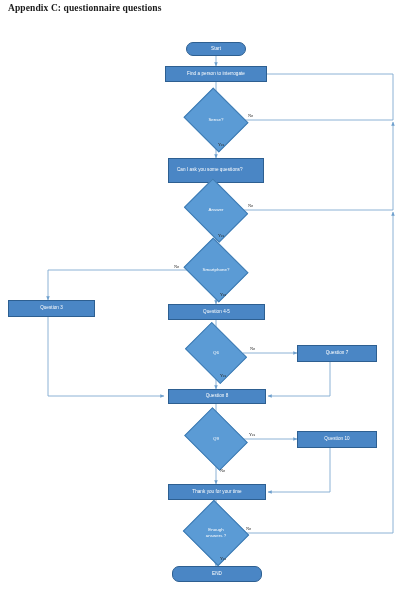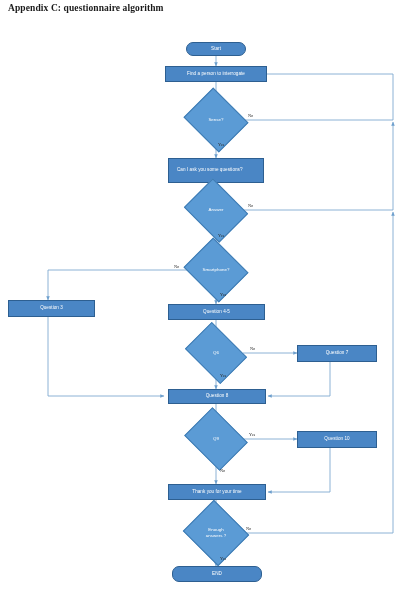--- a/index.html
+++ b/index.html
@@ -97,21 +97,21 @@
     font-size: 4.3px;
     color: #2b2b2b;
     font-family: "Liberation Serif", serif;
     white-space: nowrap;
     z-index: 5;
   }
 </style>
 </head>
 <body>
 
-<div id="page-title">Appendix C: questionnaire algorithm</div>
+<div id="page-title">Appendix C: questionnaire questions</div>
 
 <svg id="flow-canvas" viewBox="0 0 400 590">
   <defs>
     <marker id="arrow" markerWidth="5" markerHeight="5" refX="4.2" refY="2" orient="auto">
       <path d="M0,0 L4.6,2 L0,4 z" fill="#6d9fcd"></path>
     </marker>
   </defs>
   <g stroke="#7fa9d0" stroke-width="0.9" fill="none" marker-end="url(#arrow)">
 
     <path d="M216,56 L216,66"></path>

